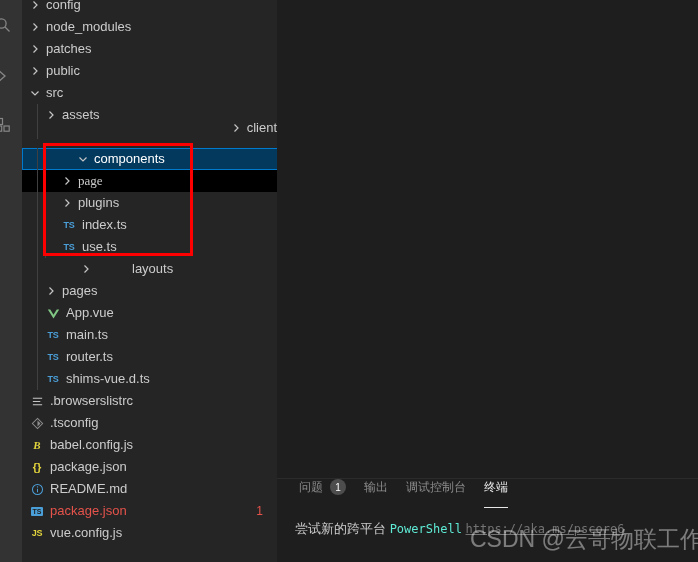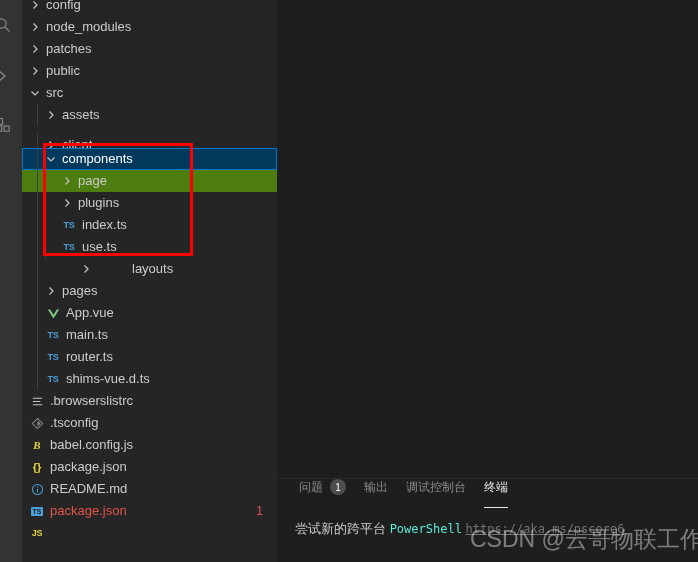--- a/index.html
+++ b/index.html
@@ -55,21 +55,21 @@
   .row {
     position: relative;
     height: 22px;
     display: flex;
     align-items: center;
     white-space: nowrap;
     color: #cccccc;
     font-size: 13px;
     line-height: 22px;
   }
-  .row.hover { background: #4d7c0f; }
+  .row.hover { background: #000000; font-family: Liberation Serif, serif; }
   .row.selected {
     background: #04395e;
     outline: 1px solid #007acc;
     outline-offset: -1px;
     color: #ffffff;
   }
   .twisty {
     width: 14px;
     min-width: 14px;
     display: inline-flex;
@@ -278,31 +278,31 @@
         <div class="row" style="position: absolute; top: 110px; left: 0px; width: 255px;">
           <div class="indent-guide" style="left: 15px;"></div>
           <div style="width: 22px; min-width: 22px;"></div>
           <span class="twisty">
             <svg width="12" height="12" viewBox="0 0 12 12" fill="none" stroke="#c5c5c5" stroke-width="1.2">
               <polyline points="4.5,2.5 8,6 4.5,9.5"></polyline>
             </svg>
           </span>
           <span class="label">assets</span>
         </div>
-        <div class="row" style="position: absolute; top: 140px; left: 0px; width: 255px;">
+        <div class="row" style="position: absolute; top: 123px; left: 0px; width: 255px; justify-content: flex-end;">
           <div class="indent-guide" style="left: 15px;"></div>
           <div style="width: 22px; min-width: 22px;"></div>
           <span class="twisty">
             <svg width="12" height="12" viewBox="0 0 12 12" fill="none" stroke="#c5c5c5" stroke-width="1.2">
               <polyline points="4.5,2.5 8,6 4.5,9.5"></polyline>
             </svg>
           </span>
           <span class="label">client</span>
         </div>
-        <div class="row selected" style="position: absolute; top: 154px; left: 0px; width: 255px;">
+        <div class="row selected" style="position: absolute; top: 154px; left: 0px; width: 255px; padding-left: 32px;">
           <div class="indent-guide" style="left: 15px;"></div>
           <div style="width: 22px; min-width: 22px;"></div>
           <span class="twisty">
             <svg width="12" height="12" viewBox="0 0 12 12" fill="none" stroke="#c5c5c5" stroke-width="1.2">
               <polyline points="2.5,4.5 6,8 9.5,4.5"></polyline>
             </svg>
           </span>
           <span class="label">components</span>
         </div>
         <div class="row hover" style="position: absolute; top: 176px; left: 0px; width: 255px;">
@@ -451,20 +451,21 @@
             <span style="background:#4b9fd8;color:#1e1e1e;font-size:7px;font-weight:bold;padding:1px 2px;border-radius:1px;line-height:1">TS</span>
           </span>
           <span class="label err">package.json</span>
           <span class="badge-num">1</span>
         </div>
         <div class="row" style="position: absolute; top: 528px; left: 0px; width: 255px;">
           <div style="width: 6px; min-width: 6px;"></div>
           <span class="ficon">
             <span style="color:#e3d53c;font-size:9px;font-weight:bold;letter-spacing:-.3px">JS</span>
           </span>
+          <span class="label">vue.config.js</span>
         </div>
       </div>
   </div>
 
   <div class="editor"></div>
 
   <div class="panel">
     <div class="panel-tabs" id="panel-tabs">
         <div class="panel-tab">
           <span>问题</span>

